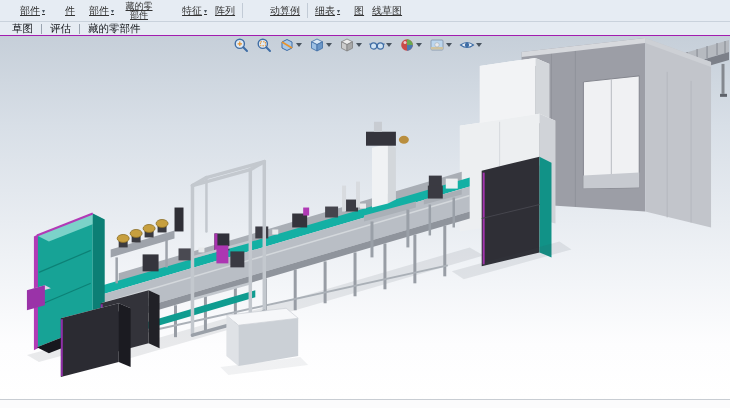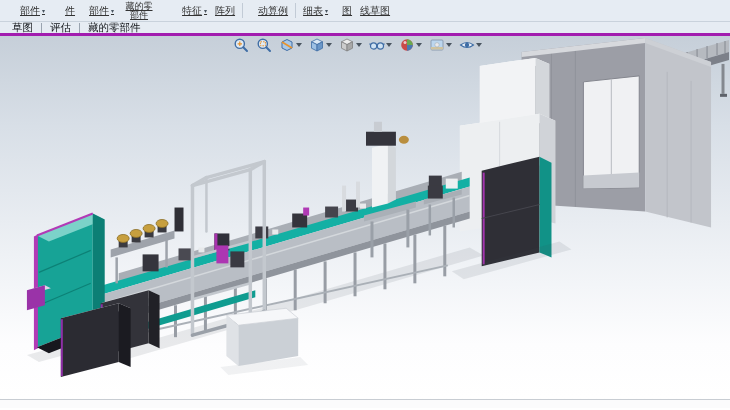--- a/index.html
+++ b/index.html
@@ -17,21 +17,21 @@
     display:flex; align-items:center; padding-left:16px;
     font-size:10px; color:#333; overflow:hidden;text-decoration:underline;
   }
   .ribbon-item { display:flex; align-items:center; gap:2px; padding:0 4px; height:100%; white-space:nowrap; cursor:default; }
   .ribbon-item .arrow { font-size:6px; color:#4a5560; }
   .ribbon-item.two-line { white-space:normal; width:38px; line-height:9px; font-size:9px; text-align:center; }
   .ribbon-sep { width:1px; height:15px; background:#c2cbd6; margin:0 3px; flex:none; }
 
   
   .tabs {
-    height:14px; background:#e6ecf3; border-bottom:3px solid #a21caf;
+    height:14px; background:#e6ecf3; border-bottom:1px solid #a21caf;
     display:flex; align-items:center; font-size:10.5px; color:#15181c; padding-left:4px;
   }
   .tab { padding:0 8px; height:100%; display:flex; align-items:center; cursor:default; }
   .tab-sep { width:1px; height:10px; background:#9aa4b0; }
 
   
   .viewport {
     position:relative; height:363px;
     background:linear-gradient(180deg,#c6cfd9 0%,#d8dfe7 25%,#eef1f5 60%,#fdfdfe 85%,#ffffff 100%);
   }
@@ -66,21 +66,21 @@
       <span>藏的零部件</span>
     </div>
     <div class="ribbon-item" style="margin-left:20px">
       <span>特征</span>
       <span class="arrow">▾</span>
     </div>
     <div class="ribbon-item">
       <span>阵列</span>
     </div>
     <div class="ribbon-sep"></div>
-    <div class="ribbon-item" style="margin-left:8px">
+    <div class="ribbon-item" style="margin-left:20px">
       <span>动算例</span>
     </div>
     <div class="ribbon-sep"></div>
     <div class="ribbon-item">
       <span>细表</span>
       <span class="arrow">▾</span>
     </div>
     <div class="ribbon-item" style="margin-left:6px">
       <span>图</span>
     </div>

